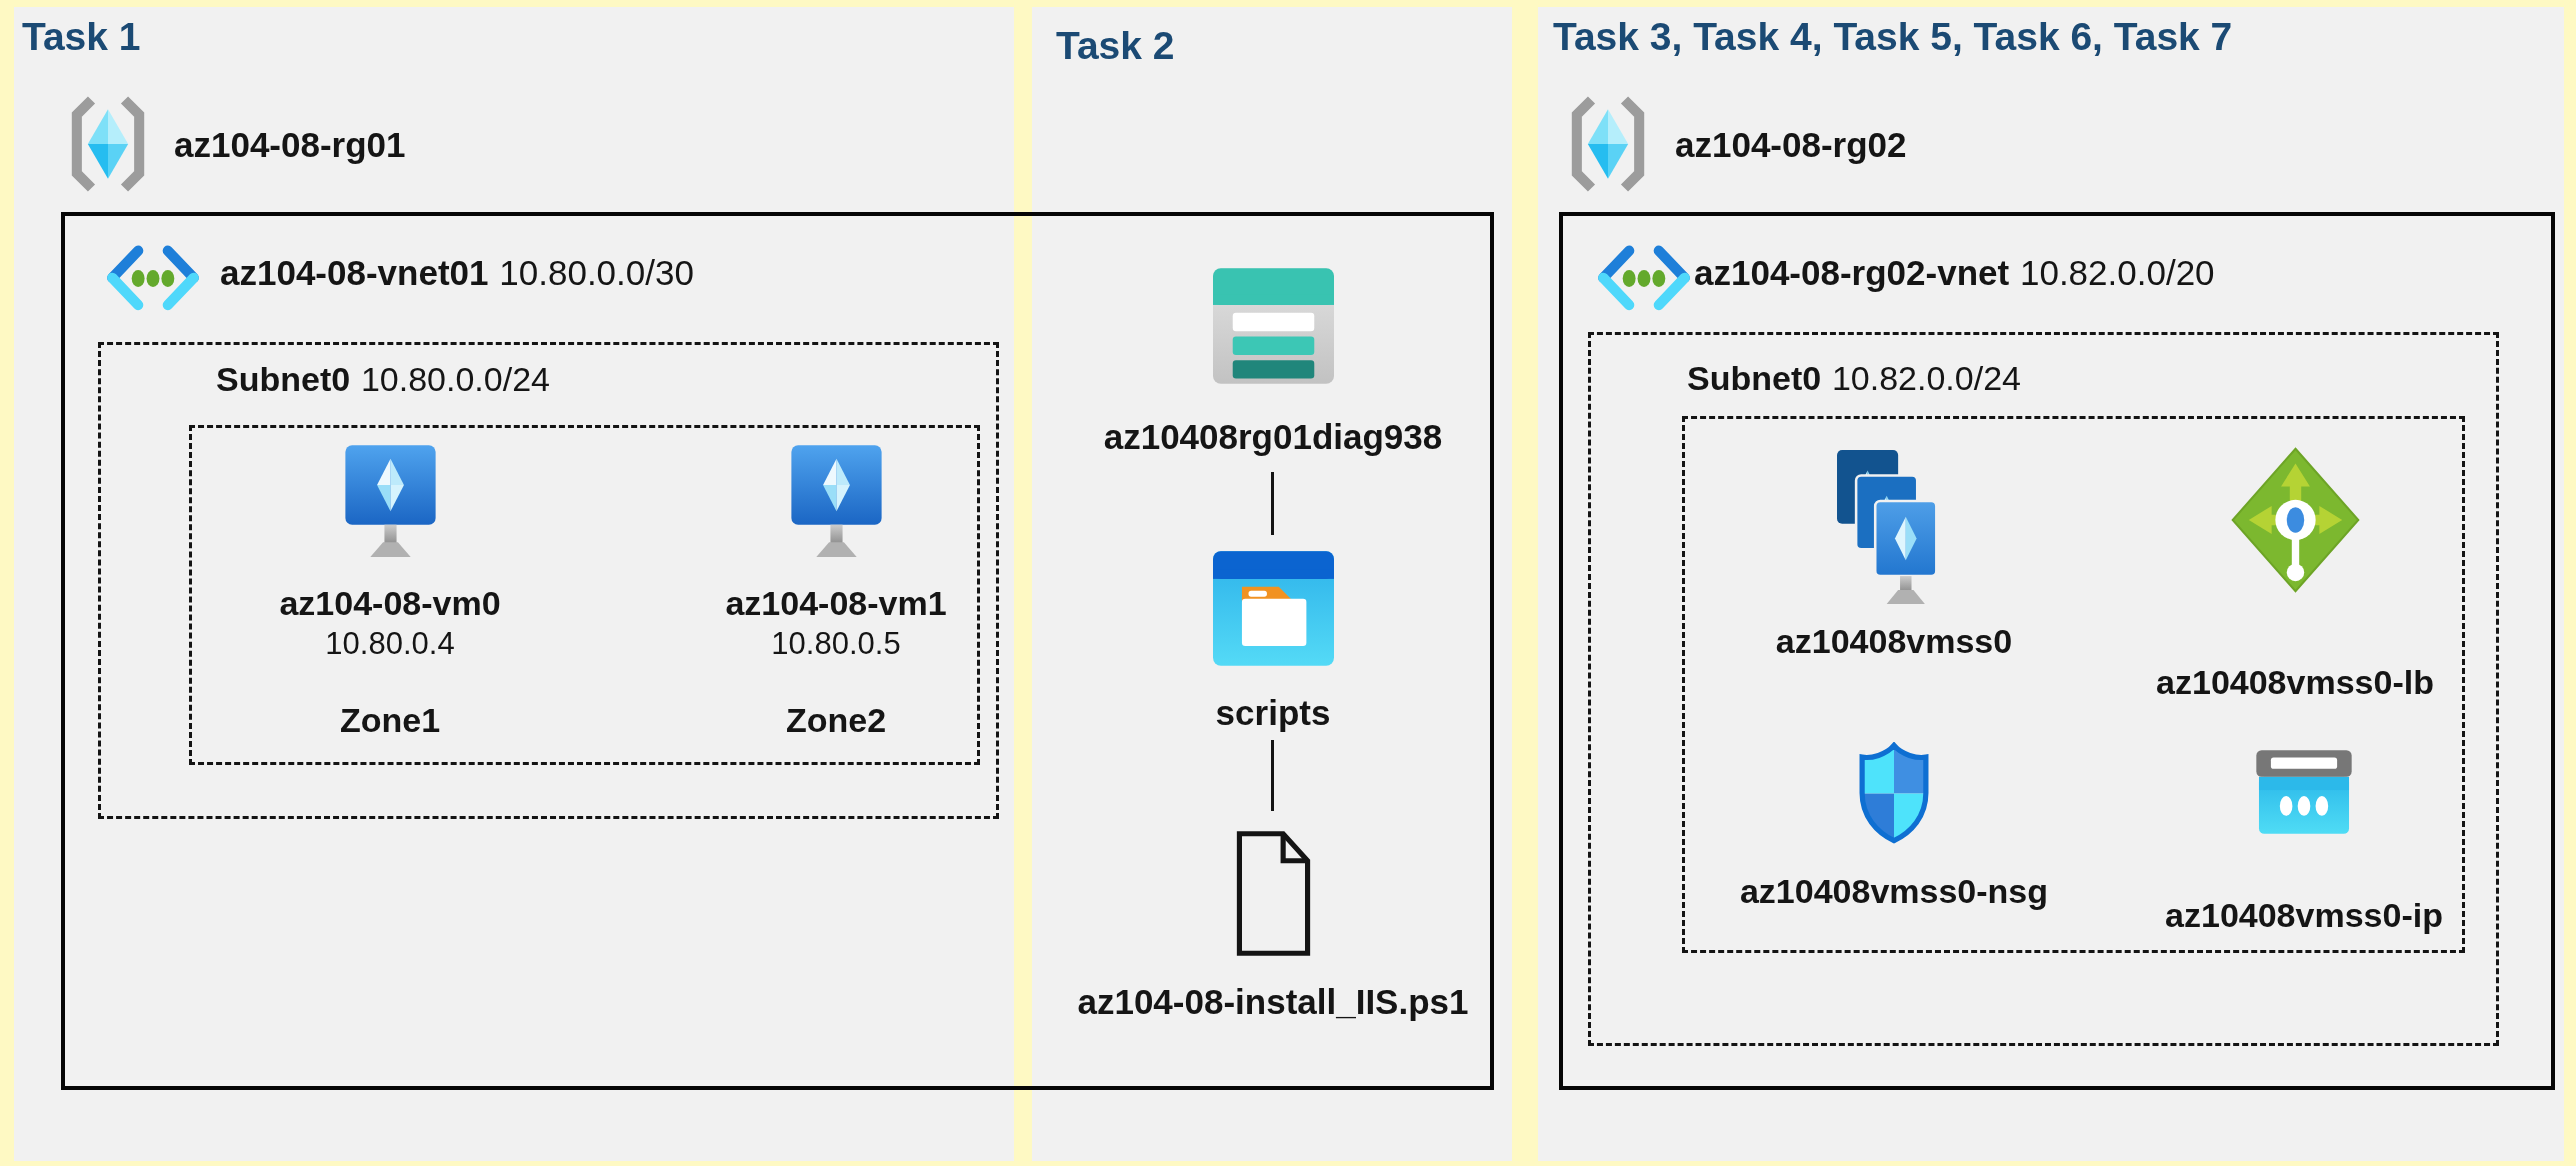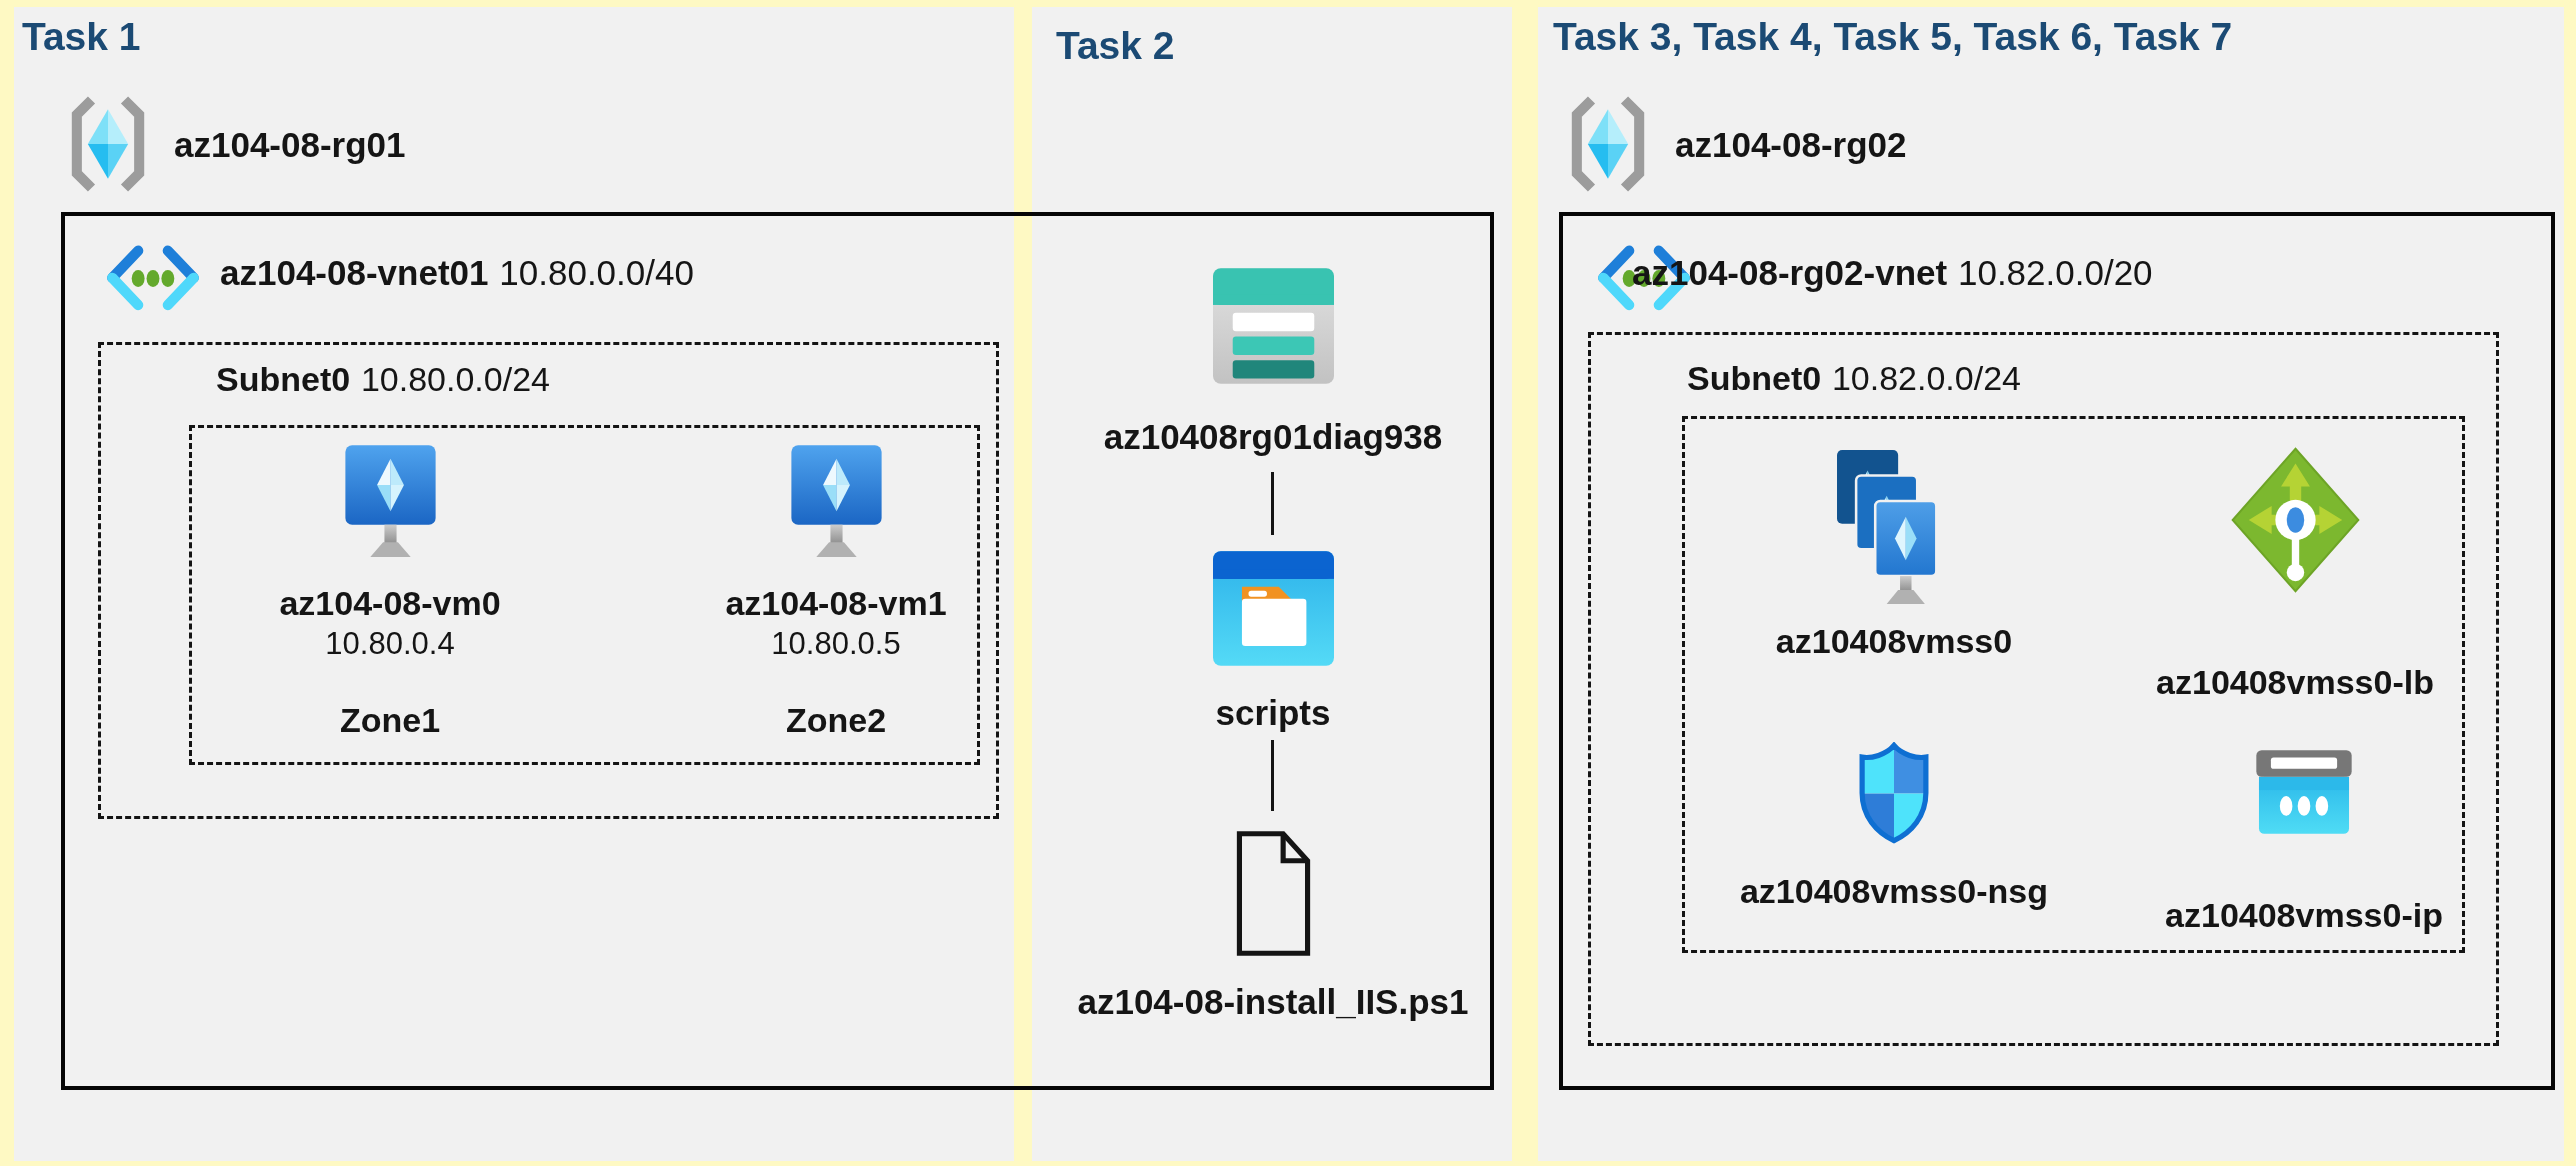--- a/index.html
+++ b/index.html
@@ -29,21 +29,21 @@
 
   .solid-box{position:absolute;border:4px solid #060606;background:transparent;}
   .box-a{left:61px;top:212px;width:1425px;height:870px;}
   .box-b{left:1559px;top:212px;width:988px;height:870px;}
 
   .vnet-icon{position:absolute;width:98px;height:71px;}
   .vnet1-icon{left:104px;top:243px;}
   .vnet2-icon{left:1595px;top:243px;}
   .vnet-label{position:absolute;font-size:35px;white-space:nowrap;font-weight:700;}
   .vnet1-label{left:220px;top:253px;}
-  .vnet2-label{left:1632px;top:253px;}
+  .vnet2-label{left:1694px;top:253px;}
   .cidr{font-weight:400;margin-left:10.8px;}
 
   .dashed-box{position:absolute;border:3.4px dashed #141414;background:transparent;}
   .subnet1-box{left:98px;top:342px;width:895px;height:471px;}
   .subnet2-box{left:1588px;top:332px;width:905px;height:708px;}
   .inner1-box{left:189px;top:425px;width:785px;height:334px;}
   .inner2-box{left:1682px;top:416px;width:777px;height:531px;}
 
   .subnet-label{position:absolute;font-size:34px;font-weight:700;white-space:nowrap;}
   .subnet1-label{left:216px;top:360px;}
@@ -122,21 +122,21 @@
   <svg class="vnet-icon vnet1-icon" viewBox="0 0 150 110">
     <line x1="52" y1="12" x2="12" y2="54" stroke="#1e7fd9" stroke-width="16" stroke-linecap="round"></line>
     <line x1="12" y1="54" x2="52" y2="96" stroke="#4fd8fb" stroke-width="16" stroke-linecap="round"></line>
     <line x1="98" y1="12" x2="138" y2="54" stroke="#1e7fd9" stroke-width="16" stroke-linecap="round"></line>
     <line x1="138" y1="54" x2="98" y2="96" stroke="#4fd8fb" stroke-width="16" stroke-linecap="round"></line>
     <ellipse cx="52" cy="55" rx="10" ry="13" fill="#63a92c"></ellipse>
     <ellipse cx="75" cy="55" rx="10" ry="13" fill="#63a92c"></ellipse>
     <ellipse cx="98" cy="55" rx="10" ry="13" fill="#63a92c"></ellipse>
   </svg>
   <div class="vnet-label vnet1-label">
-    <span>az104-08-vnet01</span><span class="cidr">10.80.0.0/40</span>
+    <span>az104-08-vnet01</span><span class="cidr">10.80.0.0/30</span>
   </div>
 
   <svg class="vnet-icon vnet2-icon" viewBox="0 0 150 110">
     <line x1="52" y1="12" x2="12" y2="54" stroke="#1e7fd9" stroke-width="16" stroke-linecap="round"></line>
     <line x1="12" y1="54" x2="52" y2="96" stroke="#4fd8fb" stroke-width="16" stroke-linecap="round"></line>
     <line x1="98" y1="12" x2="138" y2="54" stroke="#1e7fd9" stroke-width="16" stroke-linecap="round"></line>
     <line x1="138" y1="54" x2="98" y2="96" stroke="#4fd8fb" stroke-width="16" stroke-linecap="round"></line>
     <ellipse cx="52" cy="55" rx="10" ry="13" fill="#63a92c"></ellipse>
     <ellipse cx="75" cy="55" rx="10" ry="13" fill="#63a92c"></ellipse>
     <ellipse cx="98" cy="55" rx="10" ry="13" fill="#63a92c"></ellipse>

